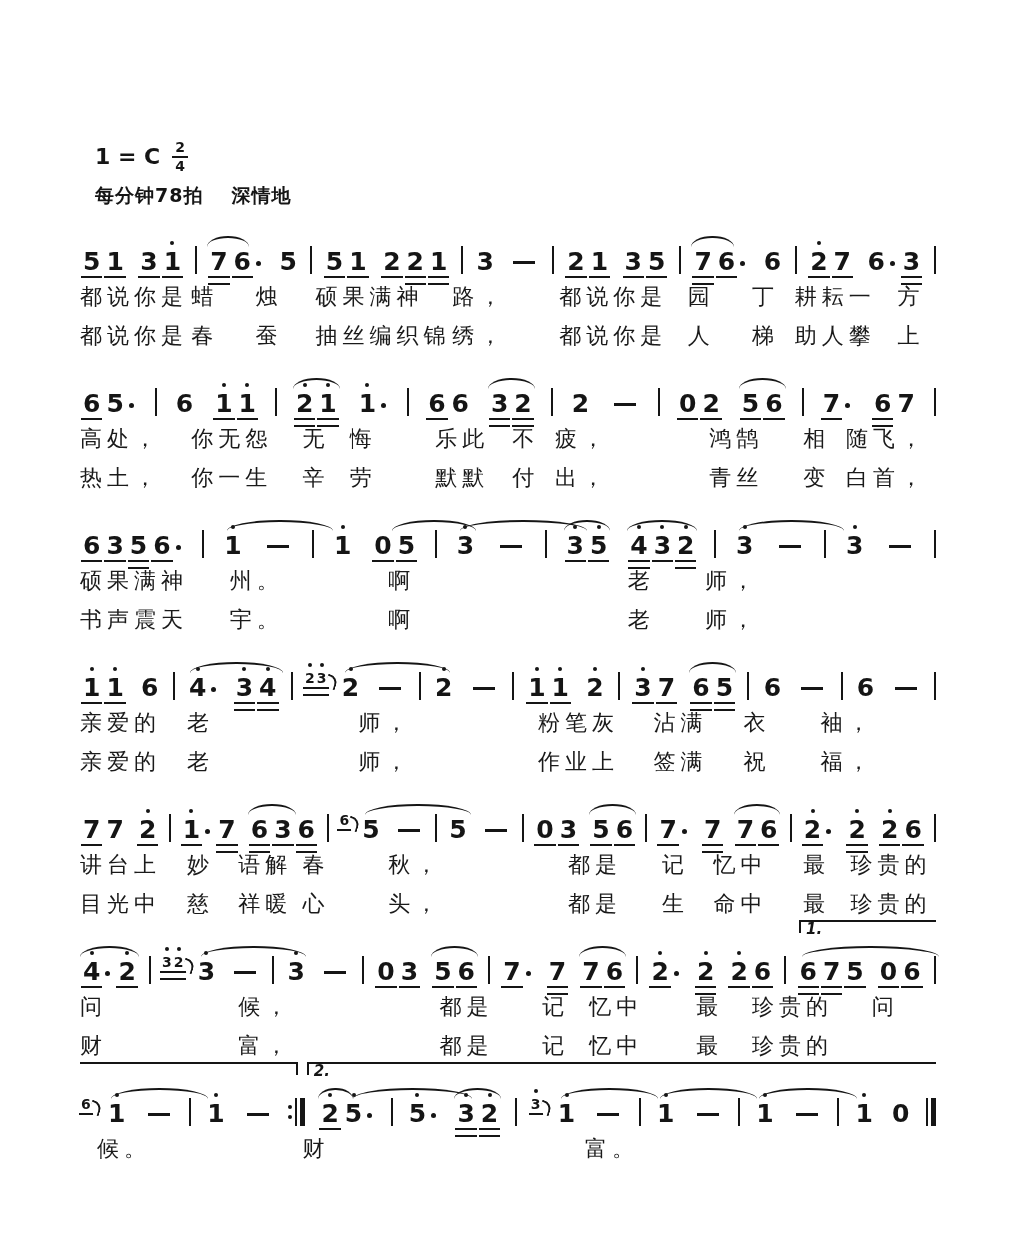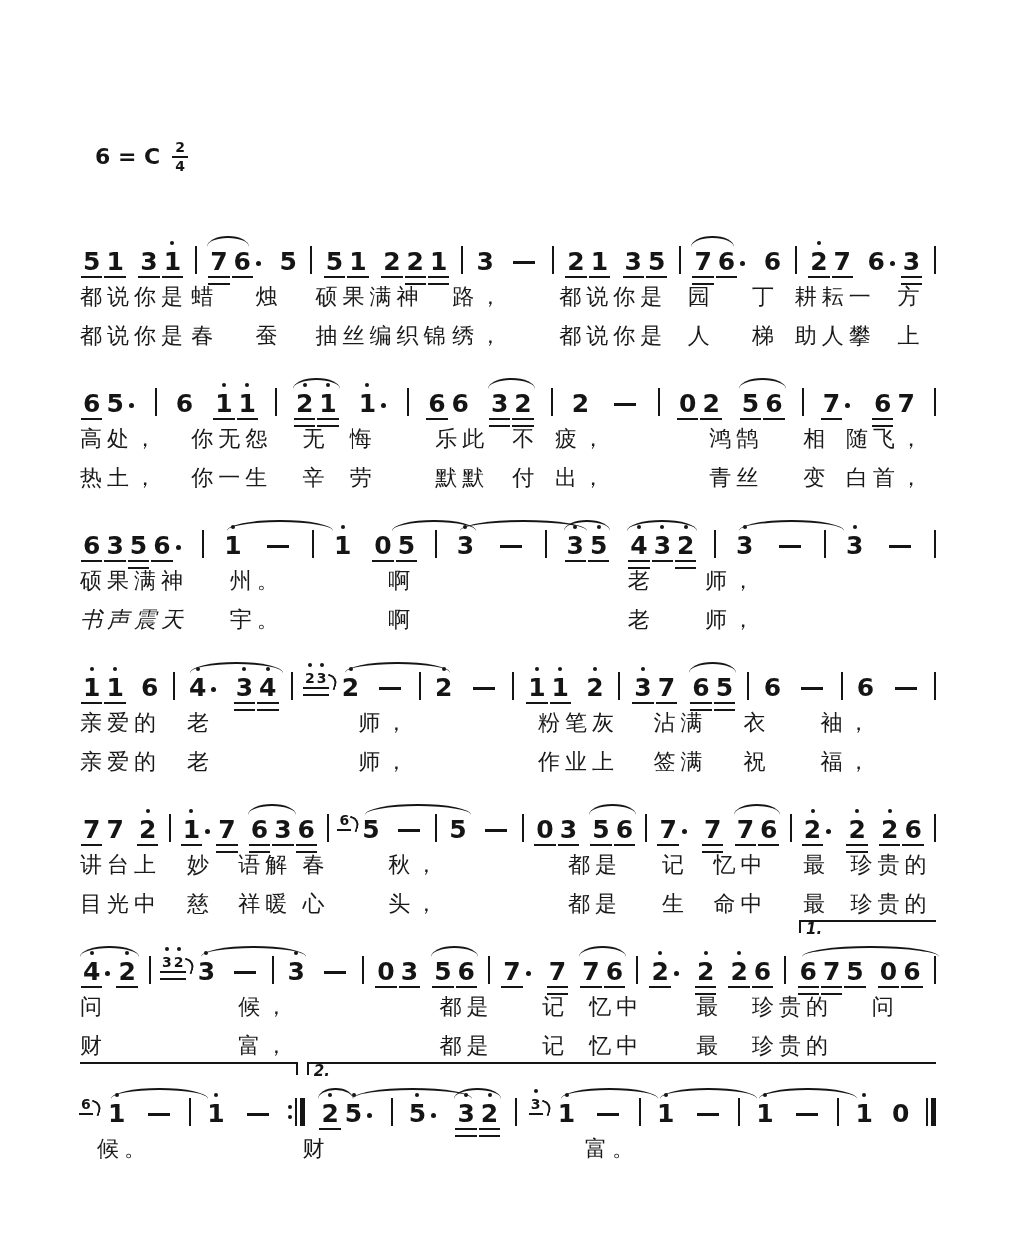--- a/index.html
+++ b/index.html
@@ -44,25 +44,28 @@
   .volta.tr { border-right:2px solid #151515; }
   .lyr { position:relative; height:31px; margin-top:8px; }
   .lyr span { position:absolute; top:0; font-size:22px; letter-spacing:5px; white-space:nowrap; color:#1a1a1a; }
 </style>
 </head>
 <body>
 
 <div class="page">
   <div class="header">
     <div class="meta">
-      <span>6 = C</span>
+      <span>1 = C</span>
       <span class="frac">
         <span class="num">2</span>
         <span class="den">4</span>
       </span>
+    </div>
+    <div class="tempo">
+      <span>每分钟78拍</span><span class="expr">深情地</span>
     </div>
   </div>
   <div class="score" id="score">
       <div class="sys">
         <div class="notes">
           <div class="cell">
             <span class="tk u1">5</span>
             <span class="tk u1">1</span>
           </div>
           <div class="cell">
@@ -346,21 +349,21 @@
           </div>
         </div>
         <div class="lyr">
           <span style="left: 0%;">硕果满神</span>
           <span style="left: 17.5%;">州。</span>
           <span style="left: 36%;">啊</span>
           <span style="left: 64%;">老</span>
           <span style="left: 73%;">师，</span>
         </div>
         <div class="lyr">
-          <span style="left: 0%; font-style: italic;">书声震天</span>
+          <span style="left: 0%;">书声震天</span>
           <span style="left: 17.5%;">宇。</span>
           <span style="left: 36%;">啊</span>
           <span style="left: 64%;">老</span>
           <span style="left: 73%;">师，</span>
         </div>
       </div>
       <div class="sys">
         <div class="notes">
           <div class="cell">
             <span class="tk u1 d">1</span>

